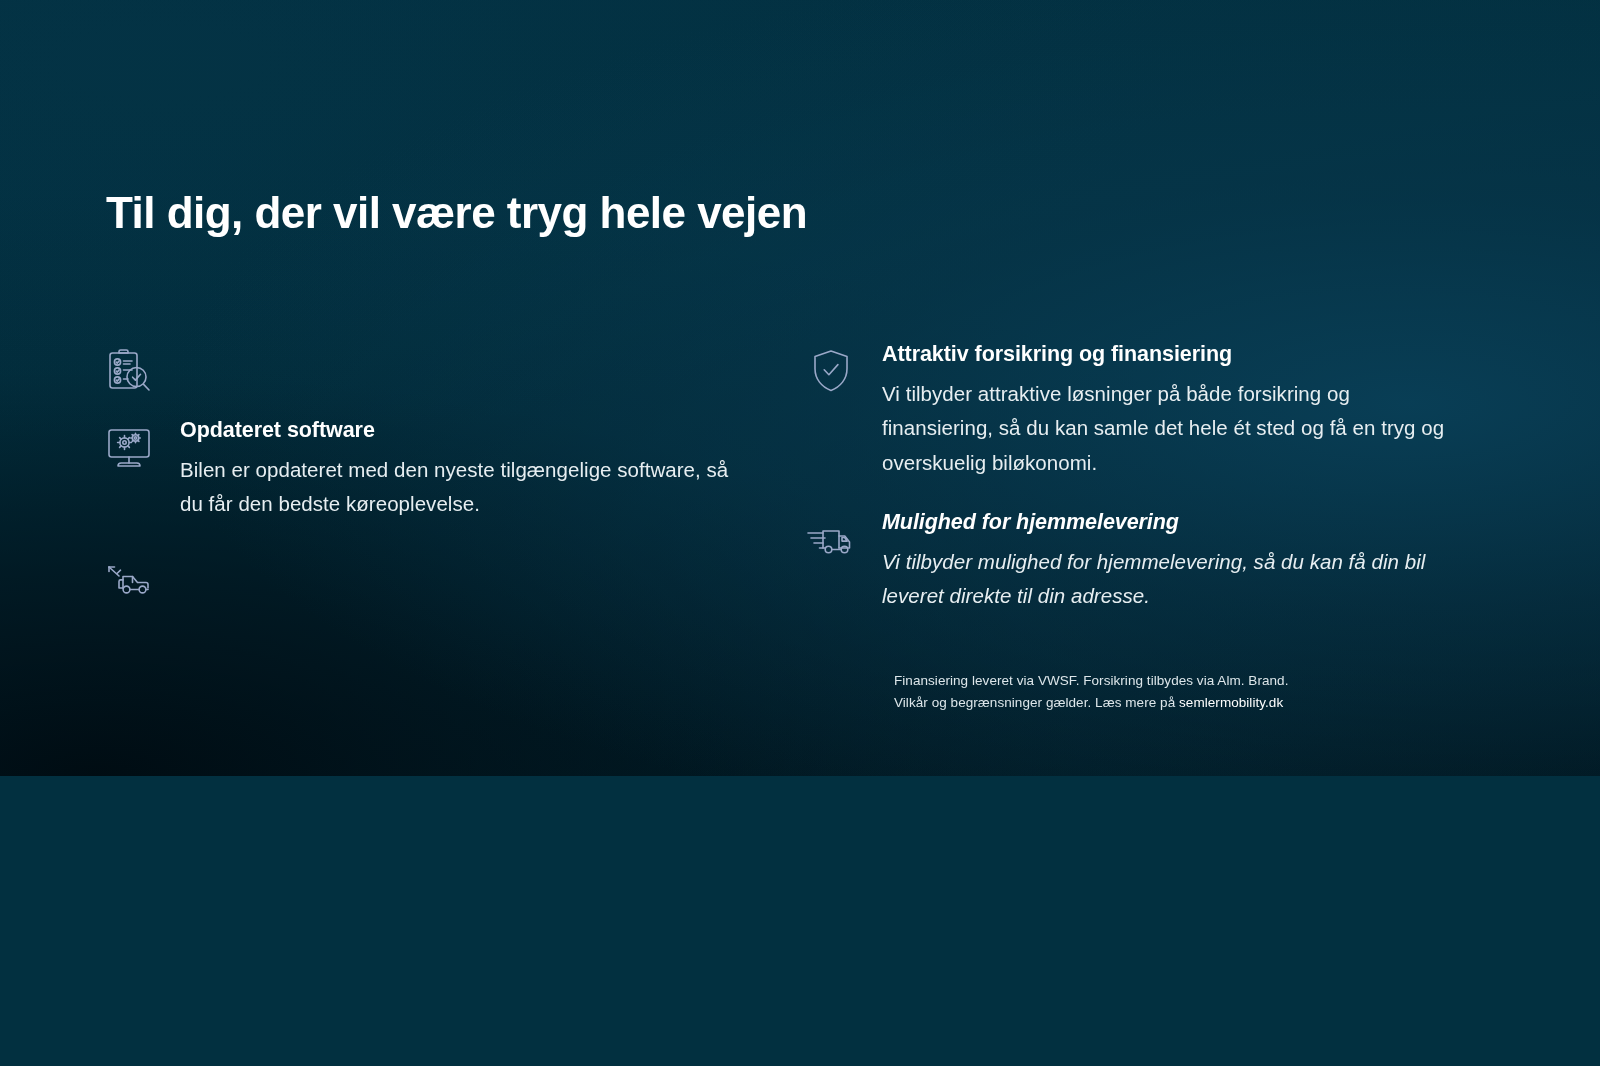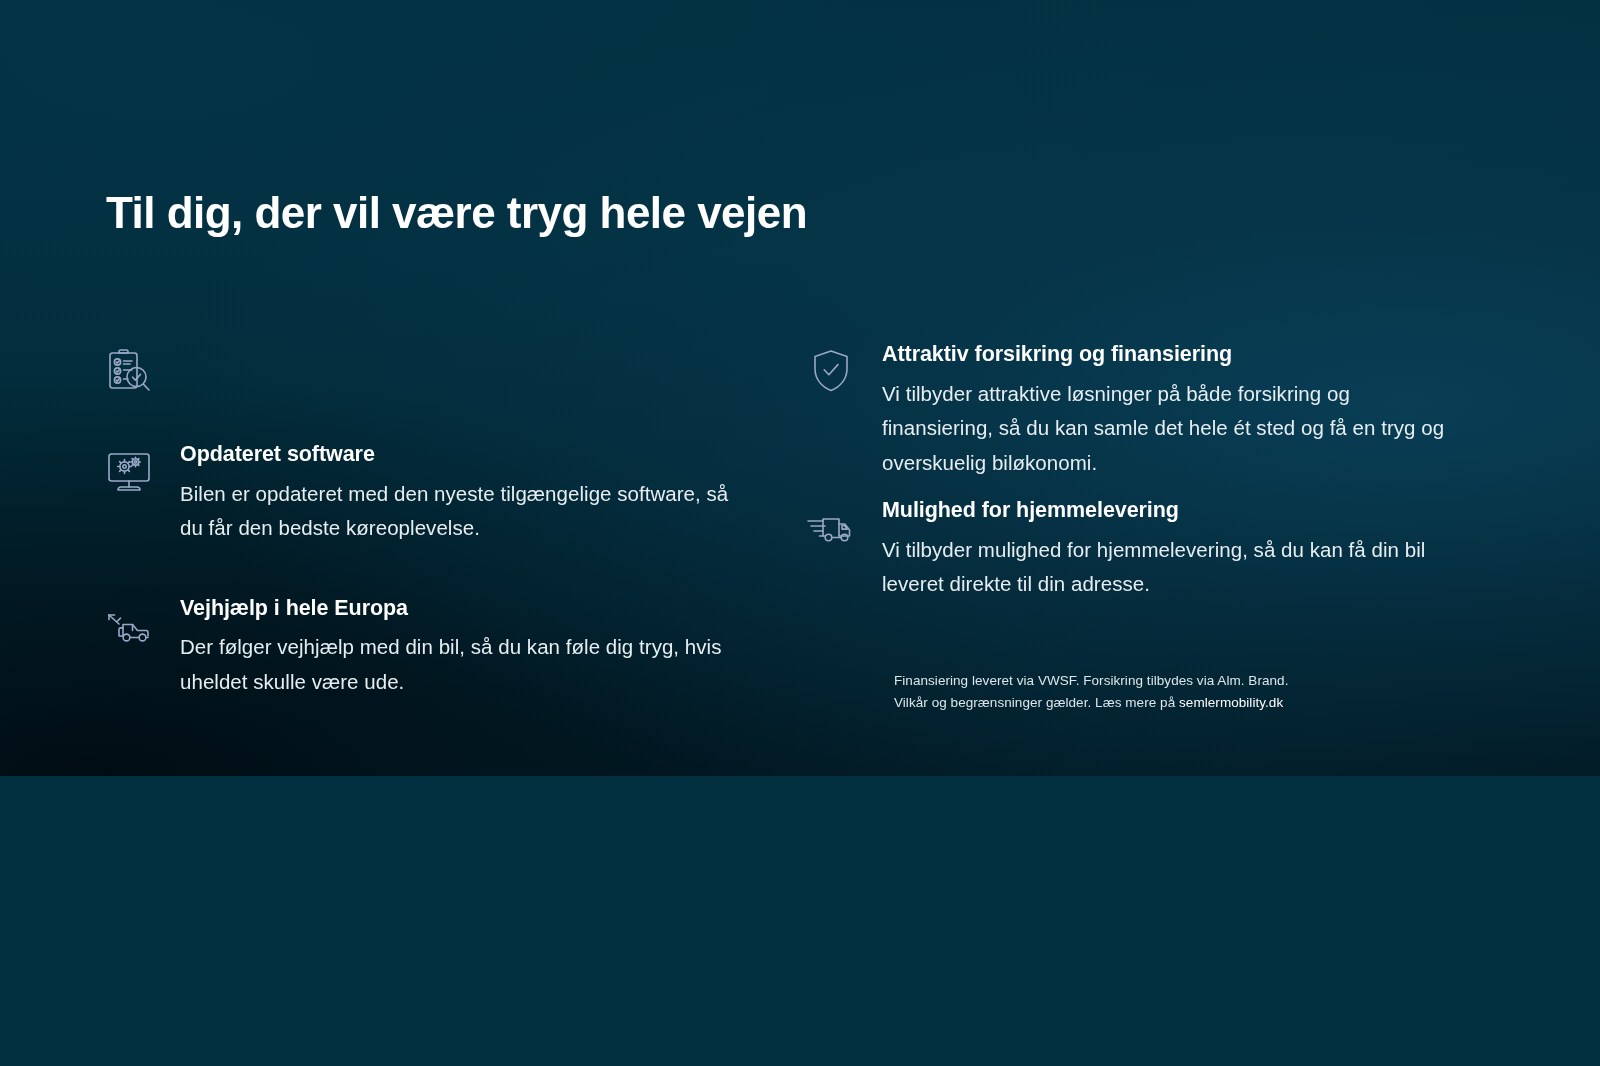--- a/index.html
+++ b/index.html
@@ -57,21 +57,21 @@
   }
   .col-left  { left: 100px; width: 640px; }
   .col-right { left: 802px; width: 660px; }
 
   
   .feature {
     display: flex;
     align-items: flex-start;
     gap: 22px;
   }
-  .feature + .feature { margin-top: 48px; }
+  .feature + .feature { margin-top: 24px; }
 
   .icon-wrap {
     flex: 0 0 auto;
     width: 58px;
     height: 52px;
     display: flex;
     align-items: flex-start;
     justify-content: center;
     padding-top: 6px;
   }
@@ -90,21 +90,21 @@
 
   .fbody {
     font-size: 20.5px;
     font-weight: 400;
     color: #e7eef1;
     line-height: 1.68;
     letter-spacing: 0.002em;
   }
 
   
-  .col-right .feature + .feature { margin-top: 16px; }
+  .col-right .feature + .feature { margin-top: 28px; font-style: italic; }
 
   
   .disclaimer {
     position: absolute;
     left: 894px;
     top: 670px;
     width: 520px;
     font-size: 13.5px;
     line-height: 1.62;
     color: #dde6ea;
@@ -219,24 +219,20 @@
             <path d="M13 21.5l3.5-3.3"></path>
             <path d="M19 36V24.5h9.5l5 6H42a2 2 0 0 1 2 2V36"></path>
             <path d="M19 36h-4v-6.5a1.6 1.6 0 0 1 1.6-1.6H19"></path>
             <line x1="28.5" y1="24.5" x2="28.5" y2="30.5"></line>
             <circle cx="22.5" cy="37.5" r="3.4"></circle>
             <circle cx="38.5" cy="37.5" r="3.4"></circle>
             <line x1="26" y1="37.5" x2="35" y2="37.5"></line>
             <line x1="42" y1="37.5" x2="44" y2="37.5"></line>
           </svg>
         </span>
-        <div class="ftext">
-          <div class="ftitle">Vejhjælp i hele Europa</div>
-          <div class="fbody">Der følger vejhjælp med din bil, så du kan føle dig tryg, hvis uheldet skulle være ude.</div>
-        </div>
       </div>
 
     </div>
 
     <div class="col col-right">
 
       <div class="feature">
         <span class="icon-wrap">
           <svg width="50" height="50" viewBox="0 0 50 50" fill="none" stroke="#9aa8c8" stroke-width="1.6" stroke-linecap="round" stroke-linejoin="round">
             <path d="M25 5L9 10.5v12.2C9 33 15.6 40.9 25 44.5c9.4-3.6 16-11.5 16-21.8V10.5z"></path>

